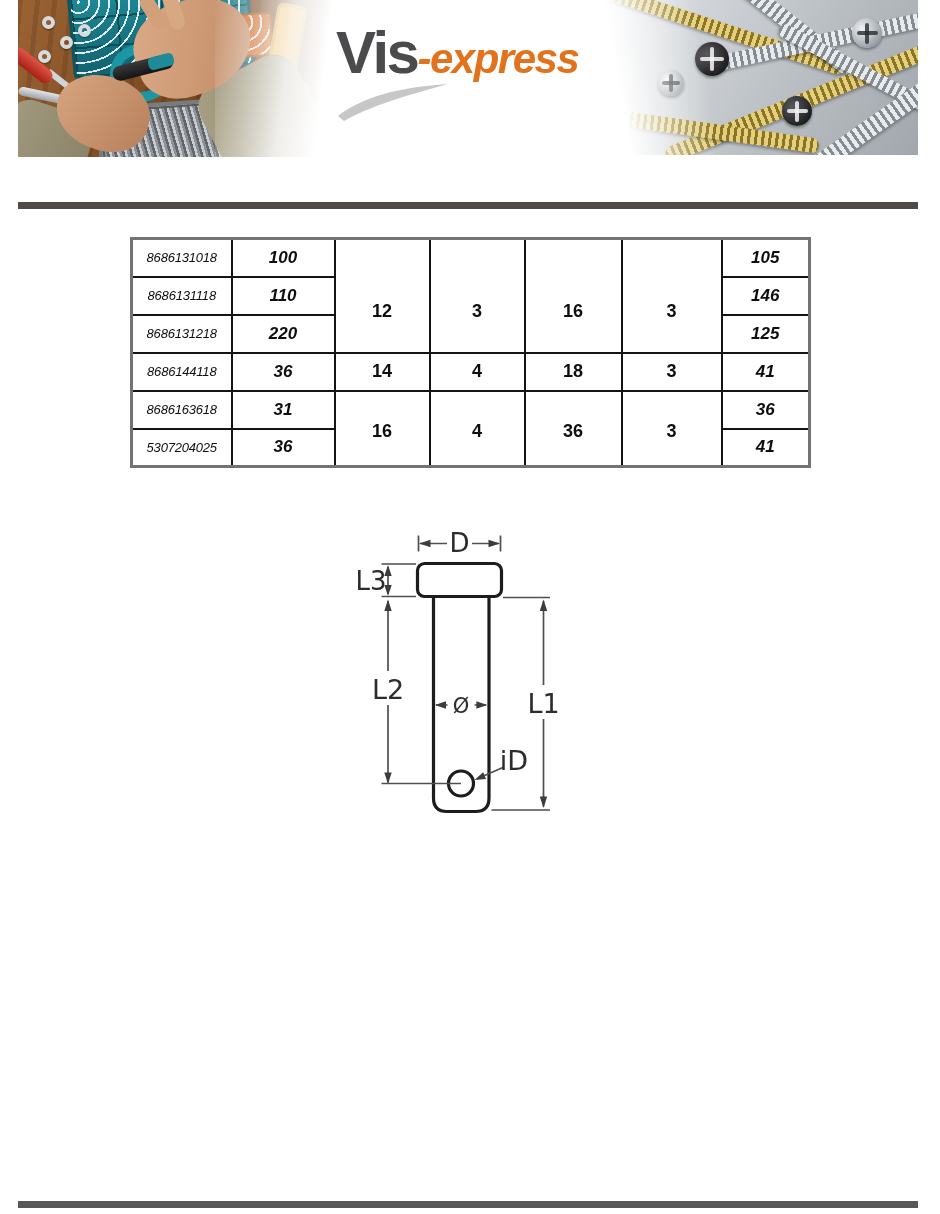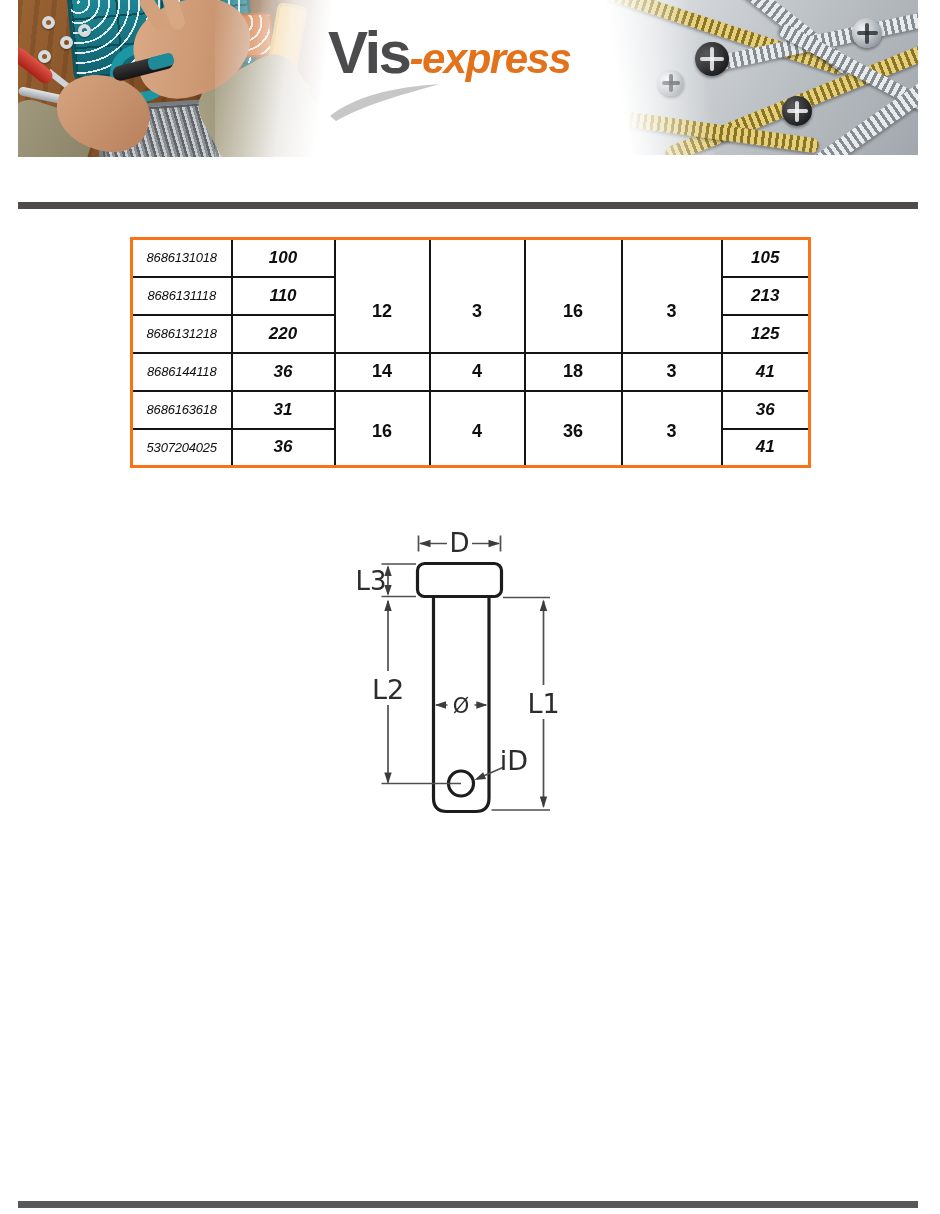--- a/index.html
+++ b/index.html
@@ -85,38 +85,38 @@
   .head .cx { left:15%; top:44%; width:70%; height:12%; }
   .head .cy { left:44%; top:15%; width:12%; height:70%; }
   .pr-h1 { left:95px; top:42px; width:34px; height:34px; }
   .pr-h2 { left:252px; top:18px; width:30px; height:30px; }
   .pr-h3 { left:182px; top:96px; width:30px; height:30px; }
   .pr-h4 { left:58px; top:70px; width:26px; height:26px; }
   .pr-fade { left:0; top:0; width:115px; height:100%;
     background:linear-gradient(80deg, #fff 22%, rgba(255,255,255,0) 85%); }
 
   
-  .logo { position:absolute; left:326px; top:14px; width:250px; height:110px;text-align:center; }
+  .logo { position:absolute; left:334px; top:14px; width:250px; height:110px;text-align:center; }
   .logo-text { position:absolute; left:2px; top:4px; display:flex; align-items:baseline; white-space:nowrap; }
   .logo-vis { font-size:60px; font-weight:700; letter-spacing:-2.5px; color:#4b4b4d; }
   .logo-express { font-size:42px; font-weight:700; font-style:italic; letter-spacing:-1.5px; color:#e2731c; }
   .logo-swoosh { position:absolute; left:0px; top:64px; }
 
   
   .banner { position:absolute; left:18px; top:160px; width:900px; height:42px; background:#e5731f;
     display:flex; align-items:center; justify-content:center; }
   .banner-text { font-size:41px; line-height:41px; font-weight:700; color:#ffffff;
     transform:scaleX(0.9); letter-spacing:0px; white-space:nowrap;
     text-shadow:1px 2px 2px rgba(60,25,0,0.35); }
   .banner-shadow { position:absolute; left:18px; top:202px; width:900px; height:7px; background:#4e4b48; }
   .footer-bar { position:absolute; left:18px; top:1201px; width:900px; height:7px; background:#58585a; }
 
   
   table.spec { position:absolute; left:130px; top:237px; border-collapse:collapse;
-    table-layout:fixed; border:3px solid #f97316;padding-left:46px; }
+    table-layout:fixed; border:3px solid #737373;padding-left:46px; }
   table.spec td { border:2px solid #141414; text-align:center; vertical-align:middle;
     height:38px; color:#0e0e0e; overflow:hidden; }
   td.ref { font-style:italic; font-size:13px; letter-spacing:-0.2px; }
   td.val { font-weight:700; font-style:italic; font-size:17px; }
   td.mid { font-weight:700; font-size:18px; }
   td.span3 { vertical-align:top; padding-top:32px; }
   td.span2 { vertical-align:top; padding-top:7px; }
 
   
   .diagram { position:absolute; left:352px; top:518px; }
@@ -214,21 +214,21 @@
         <td class="val">100</td>
         <td class="mid span3" rowspan="3">12</td>
         <td class="mid span3" rowspan="3">3</td>
         <td class="mid span3" rowspan="3">16</td>
         <td class="mid span3" rowspan="3">3</td>
         <td class="val">105</td>
       </tr>
       <tr>
         <td class="ref">8686131118</td>
         <td class="val">110</td>
-        <td class="val">213</td>
+        <td class="val">146</td>
       </tr>
       <tr>
         <td class="ref">8686131218</td>
         <td class="val">220</td>
         <td class="val">125</td>
       </tr>
       <tr>
         <td class="ref">8686144118</td>
         <td class="val">36</td>
         <td class="mid">14</td>

